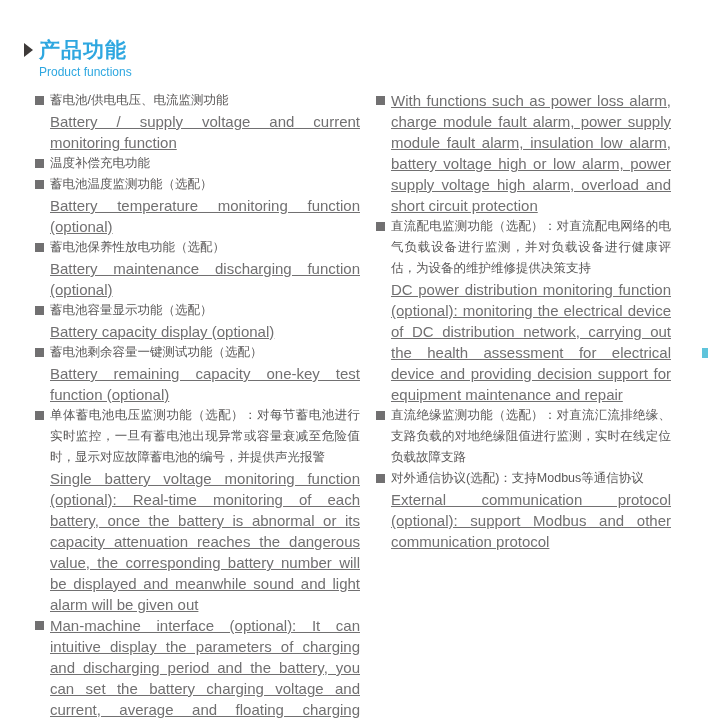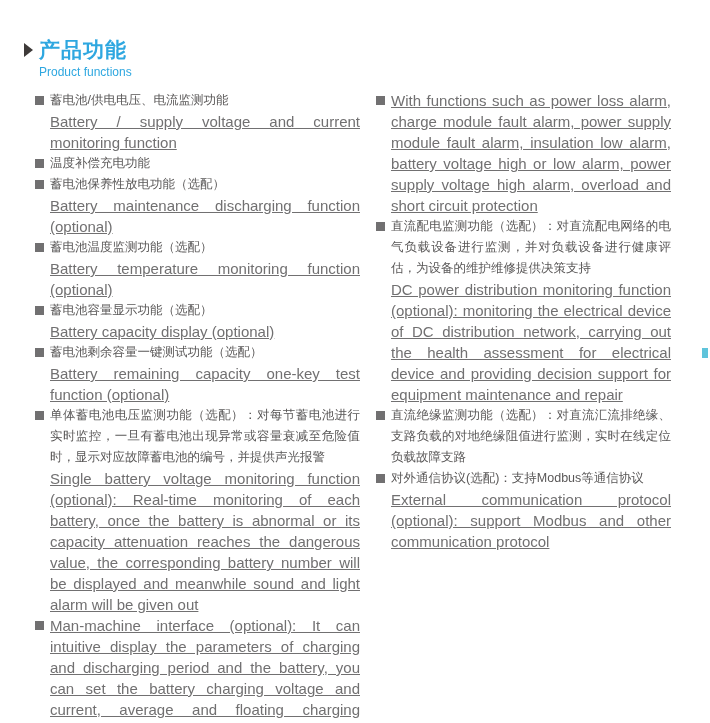--- a/index.html
+++ b/index.html
@@ -110,27 +110,27 @@
         <span class="bullet-icon"></span>
         <div class="zh">蓄电池/供电电压、电流监测功能</div>
         <div class="en">Battery / supply voltage and current monitoring function</div>
       </div>
       <div class="item">
         <span class="bullet-icon"></span>
         <div class="zh">温度补偿充电功能</div>
       </div>
       <div class="item">
         <span class="bullet-icon"></span>
-        <div class="zh">蓄电池保养性放电功能（选配）</div>
-        <div class="en">Battery maintenance discharging function (optional)</div>
+        <div class="zh">蓄电池温度监测功能（选配）</div>
+        <div class="en">Battery temperature monitoring function (optional)</div>
       </div>
       <div class="item">
         <span class="bullet-icon"></span>
-        <div class="zh">蓄电池温度监测功能（选配）</div>
-        <div class="en">Battery temperature monitoring function (optional)</div>
+        <div class="zh">蓄电池保养性放电功能（选配）</div>
+        <div class="en">Battery maintenance discharging function (optional)</div>
       </div>
       <div class="item">
         <span class="bullet-icon"></span>
         <div class="zh">蓄电池容量显示功能（选配）</div>
         <div class="en">Battery capacity display (optional)</div>
       </div>
       <div class="item">
         <span class="bullet-icon"></span>
         <div class="zh">蓄电池剩余容量一键测试功能（选配）</div>
         <div class="en">Battery remaining capacity one-key test function (optional)</div>

